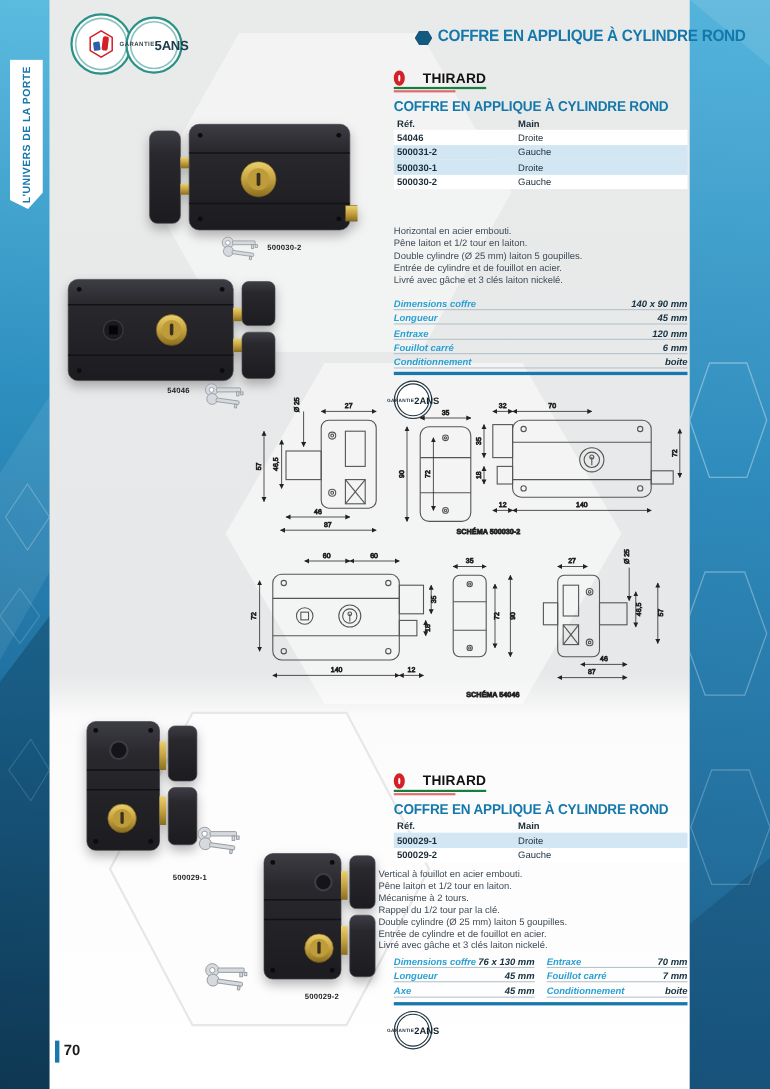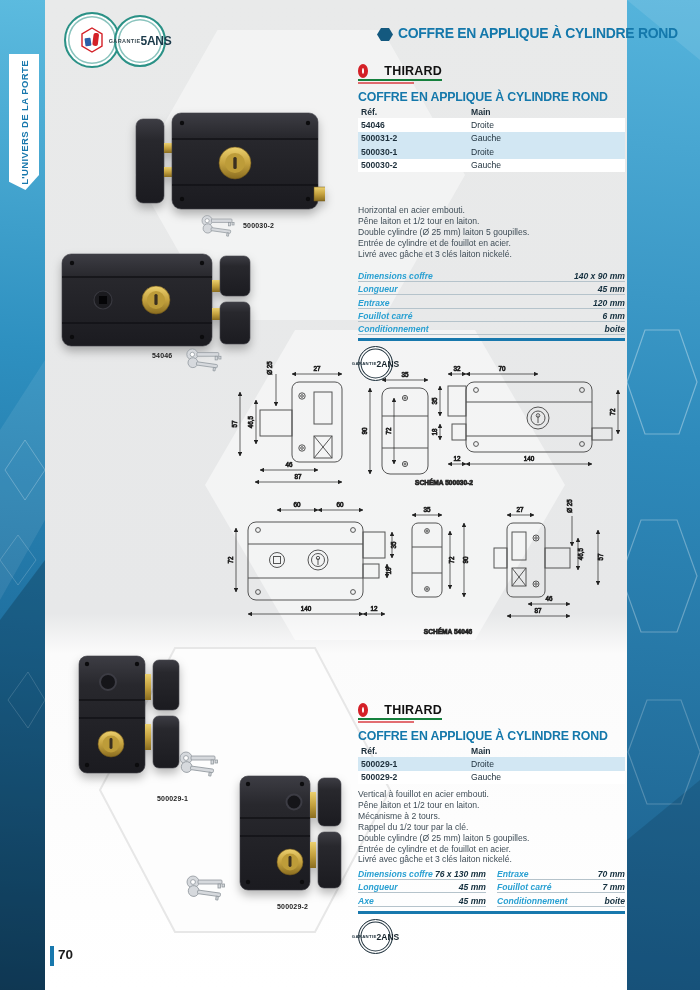--- a/index.html
+++ b/index.html
@@ -450,21 +450,21 @@
     <div class="trow rowblue">
       <span class="tref">500029-1</span>
       <span class="tmain">Droite</span>
     </div>
     <div class="trow rowwhite">
       <span class="tref">500029-2</span>
       <span class="tmain">Gauche</span>
     </div>
   </div>
 
-  <div class="abs" style="left:358px;top:789px;width:267px">
+  <div class="abs" style="left:344px;top:789px;width:267px">
     <div class="dline">Vertical à fouillot en acier embouti.</div>
     <div class="dline">Pêne laiton et 1/2 tour en laiton.</div>
     <div class="dline">Mécanisme à 2 tours.</div>
     <div class="dline">Rappel du 1/2 tour par la clé.</div>
     <div class="dline">Double cylindre (Ø 25 mm) laiton 5 goupilles.</div>
     <div class="dline">Entrée de cylindre et de fouillot en acier.</div>
     <div class="dline">Livré avec gâche et 3 clés laiton nickelé.</div>
   </div>
 
   <div class="abs specs" style="left:358px;top:867px;width:128px">

